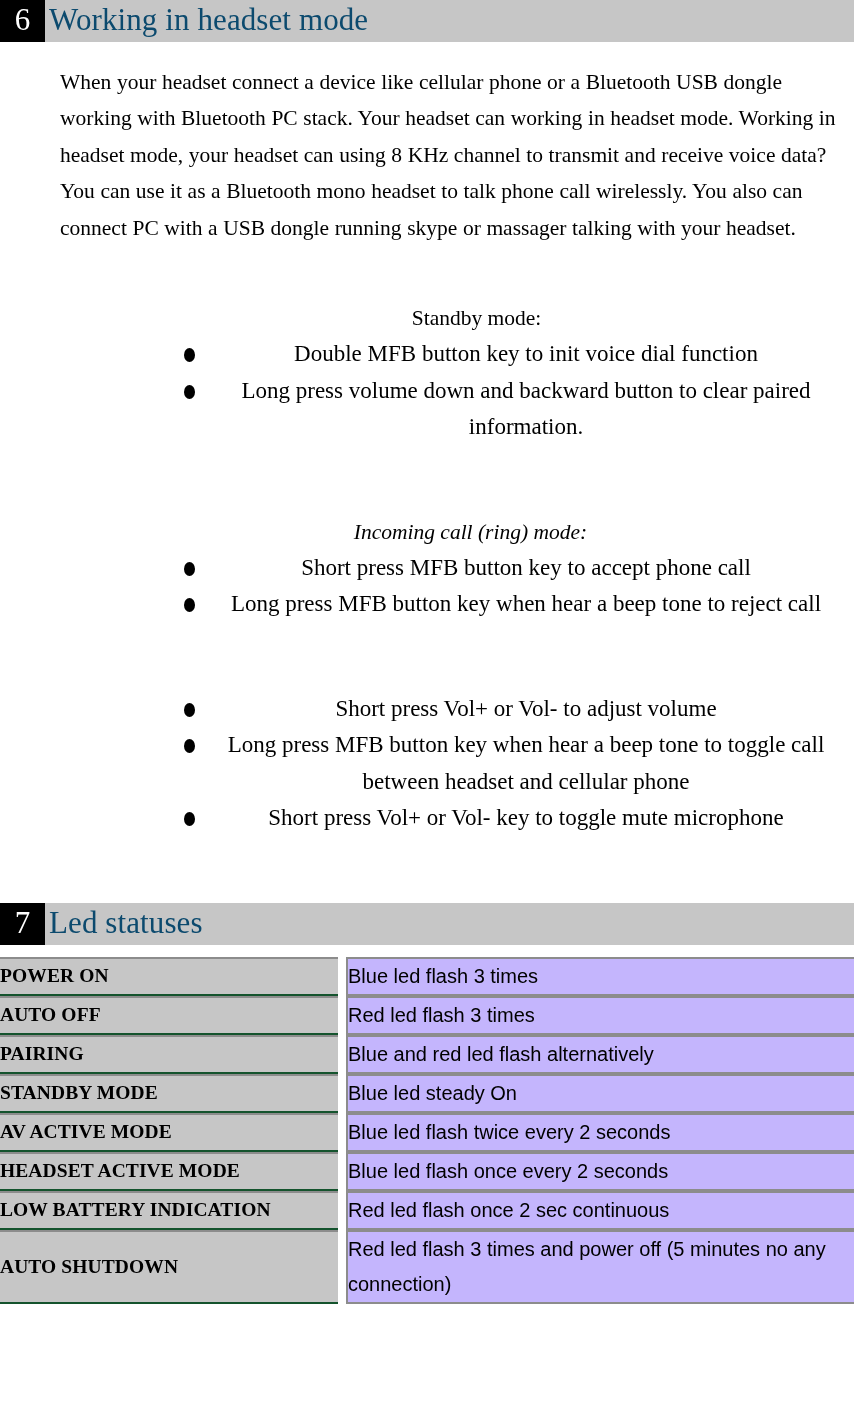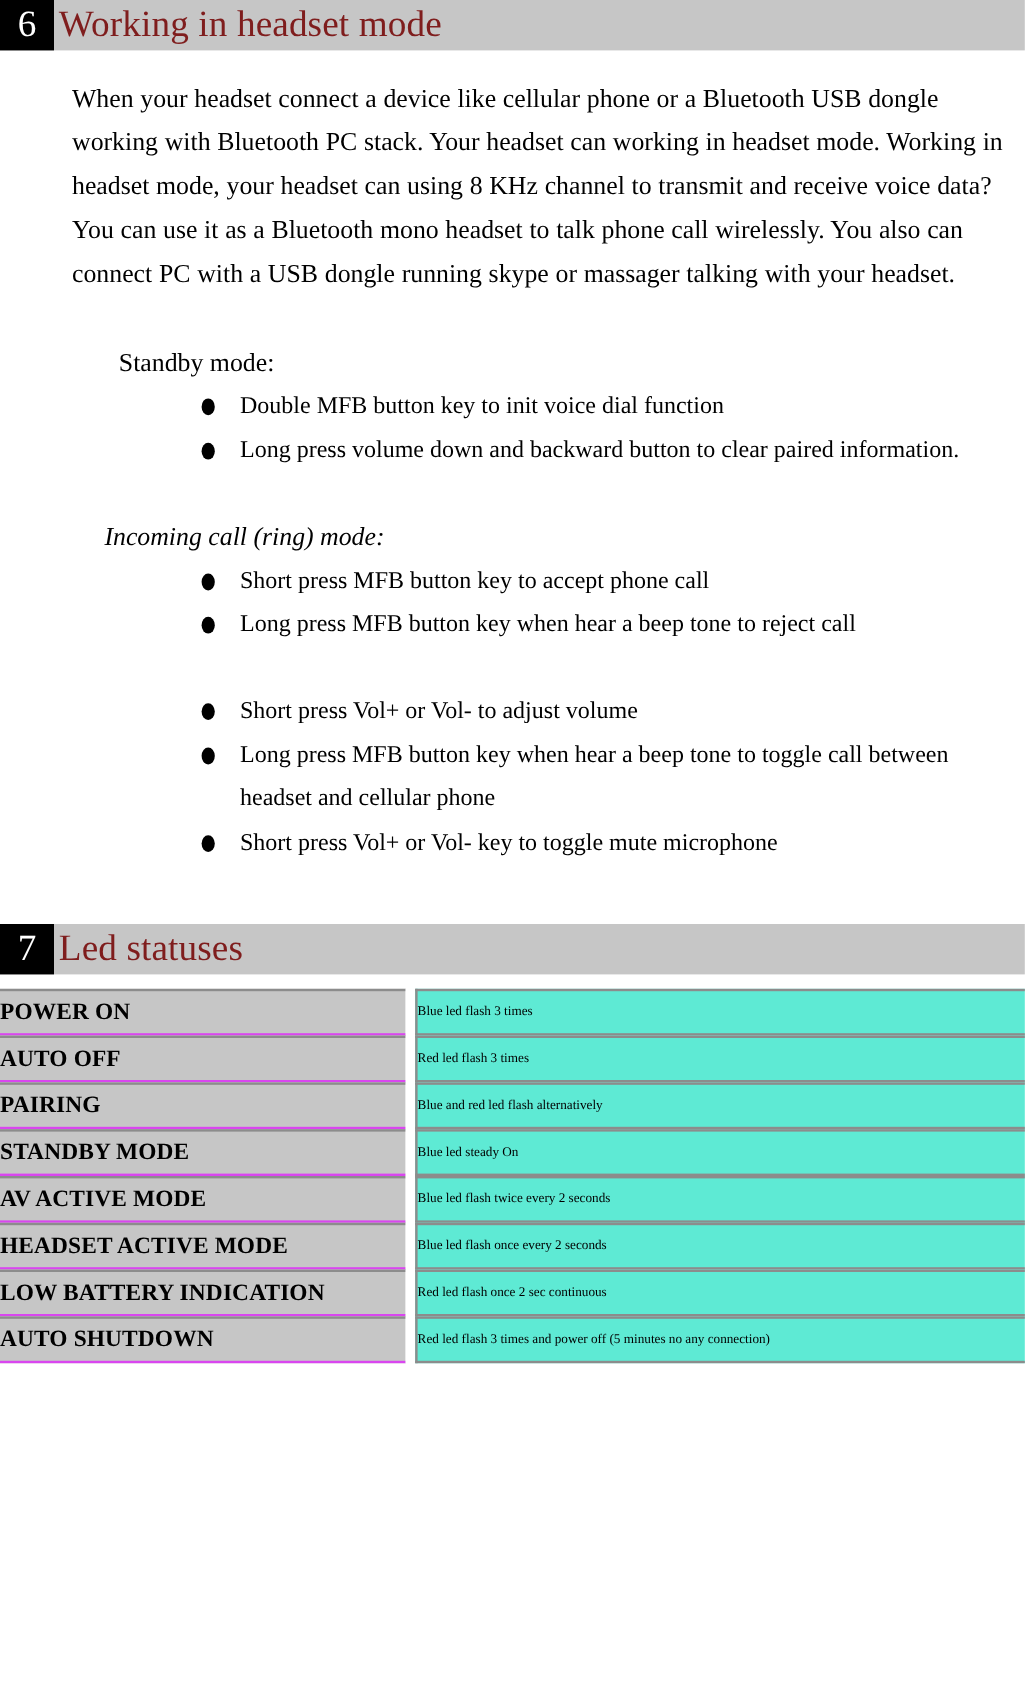--- a/index.html
+++ b/index.html
@@ -46,54 +46,54 @@
     box-sizing: border-box;
   }
   .section-heading .head-title {
     flex: 1;
     display: flex;
     align-items: center;
     font-size: 31px;
     line-height: 1;
     padding-left: 4px;
     padding-bottom: 3px;
-    color: #7f1d1d;
+    color: #0c4a6e;
     letter-spacing: 0.1px;
   }
 
   
   .intro-para {
     margin: 12px;
     padding: 10px 6px 0 48px;
     font-size: 21.5px;
     line-height: 36.4px;
     text-align: left;
     word-spacing: 0.2px;
   }
 
   
-  .mode-group { margin: 0; padding: 0; }
+  .mode-group { margin: 16px; padding: 0; text-align: center; }
   .mode-label {
     font-size: 21.5px;
     line-height: 36.4px;
     margin: 0;
     padding: 0;
   }
   .mode-label.standby   { padding-left: 99px; }
   .mode-label.incoming  { padding-left: 87px; font-style: italic; }
   .mode-label.incall    { padding-left: 103px; }
 
   ul.bullets {
     list-style: none;
     margin: 0;
     padding: 0;
   }
   ul.bullets li {
     position: relative;
-    font-size: 20px;
+    font-size: 23px;
     line-height: 36.4px;
     padding-left: 200px;
     padding-right: 2px;
     margin: 0;
   }
   ul.bullets li .bullet-mark {
     position: absolute;
     left: 168px;
     top: 0;
     width: 13px;
@@ -125,35 +125,35 @@
     table-layout: fixed;
   }
   table.led-table td {
     vertical-align: middle;
     padding: 0;
   }
   td.led-key {
     width: 338px;
     background: #c6c6c6;
     border-top: 2px solid #8c8c8c;
-    border-bottom: 2px solid #d946ef;
+    border-bottom: 2px solid #14532d;
     font-family: "Liberation Serif", "DejaVu Serif", serif;
     font-weight: bold;
     font-size: 19.5px;
     line-height: 26px;
     padding: 9px 6px 9px 4px;
     letter-spacing: 0.1px;
     box-sizing: border-box;
   }
   td.led-val {
-    background: #5eead4;
+    background: #c4b5fd;
     border: 2px solid #8c8c8c;
     border-right: none;
-    font-family: Liberation Serif, serif;
-    font-size: 11px;
+    font-family: Liberation Sans, sans-serif;
+    font-size: 20px;
     line-height: 35px;
     padding: 6px 10px 6px 16px;
     box-sizing: border-box;
   }
   td.led-gap {
     width: 8px;
     background: #ffffff;
     padding: 0;
   }
 </style>

